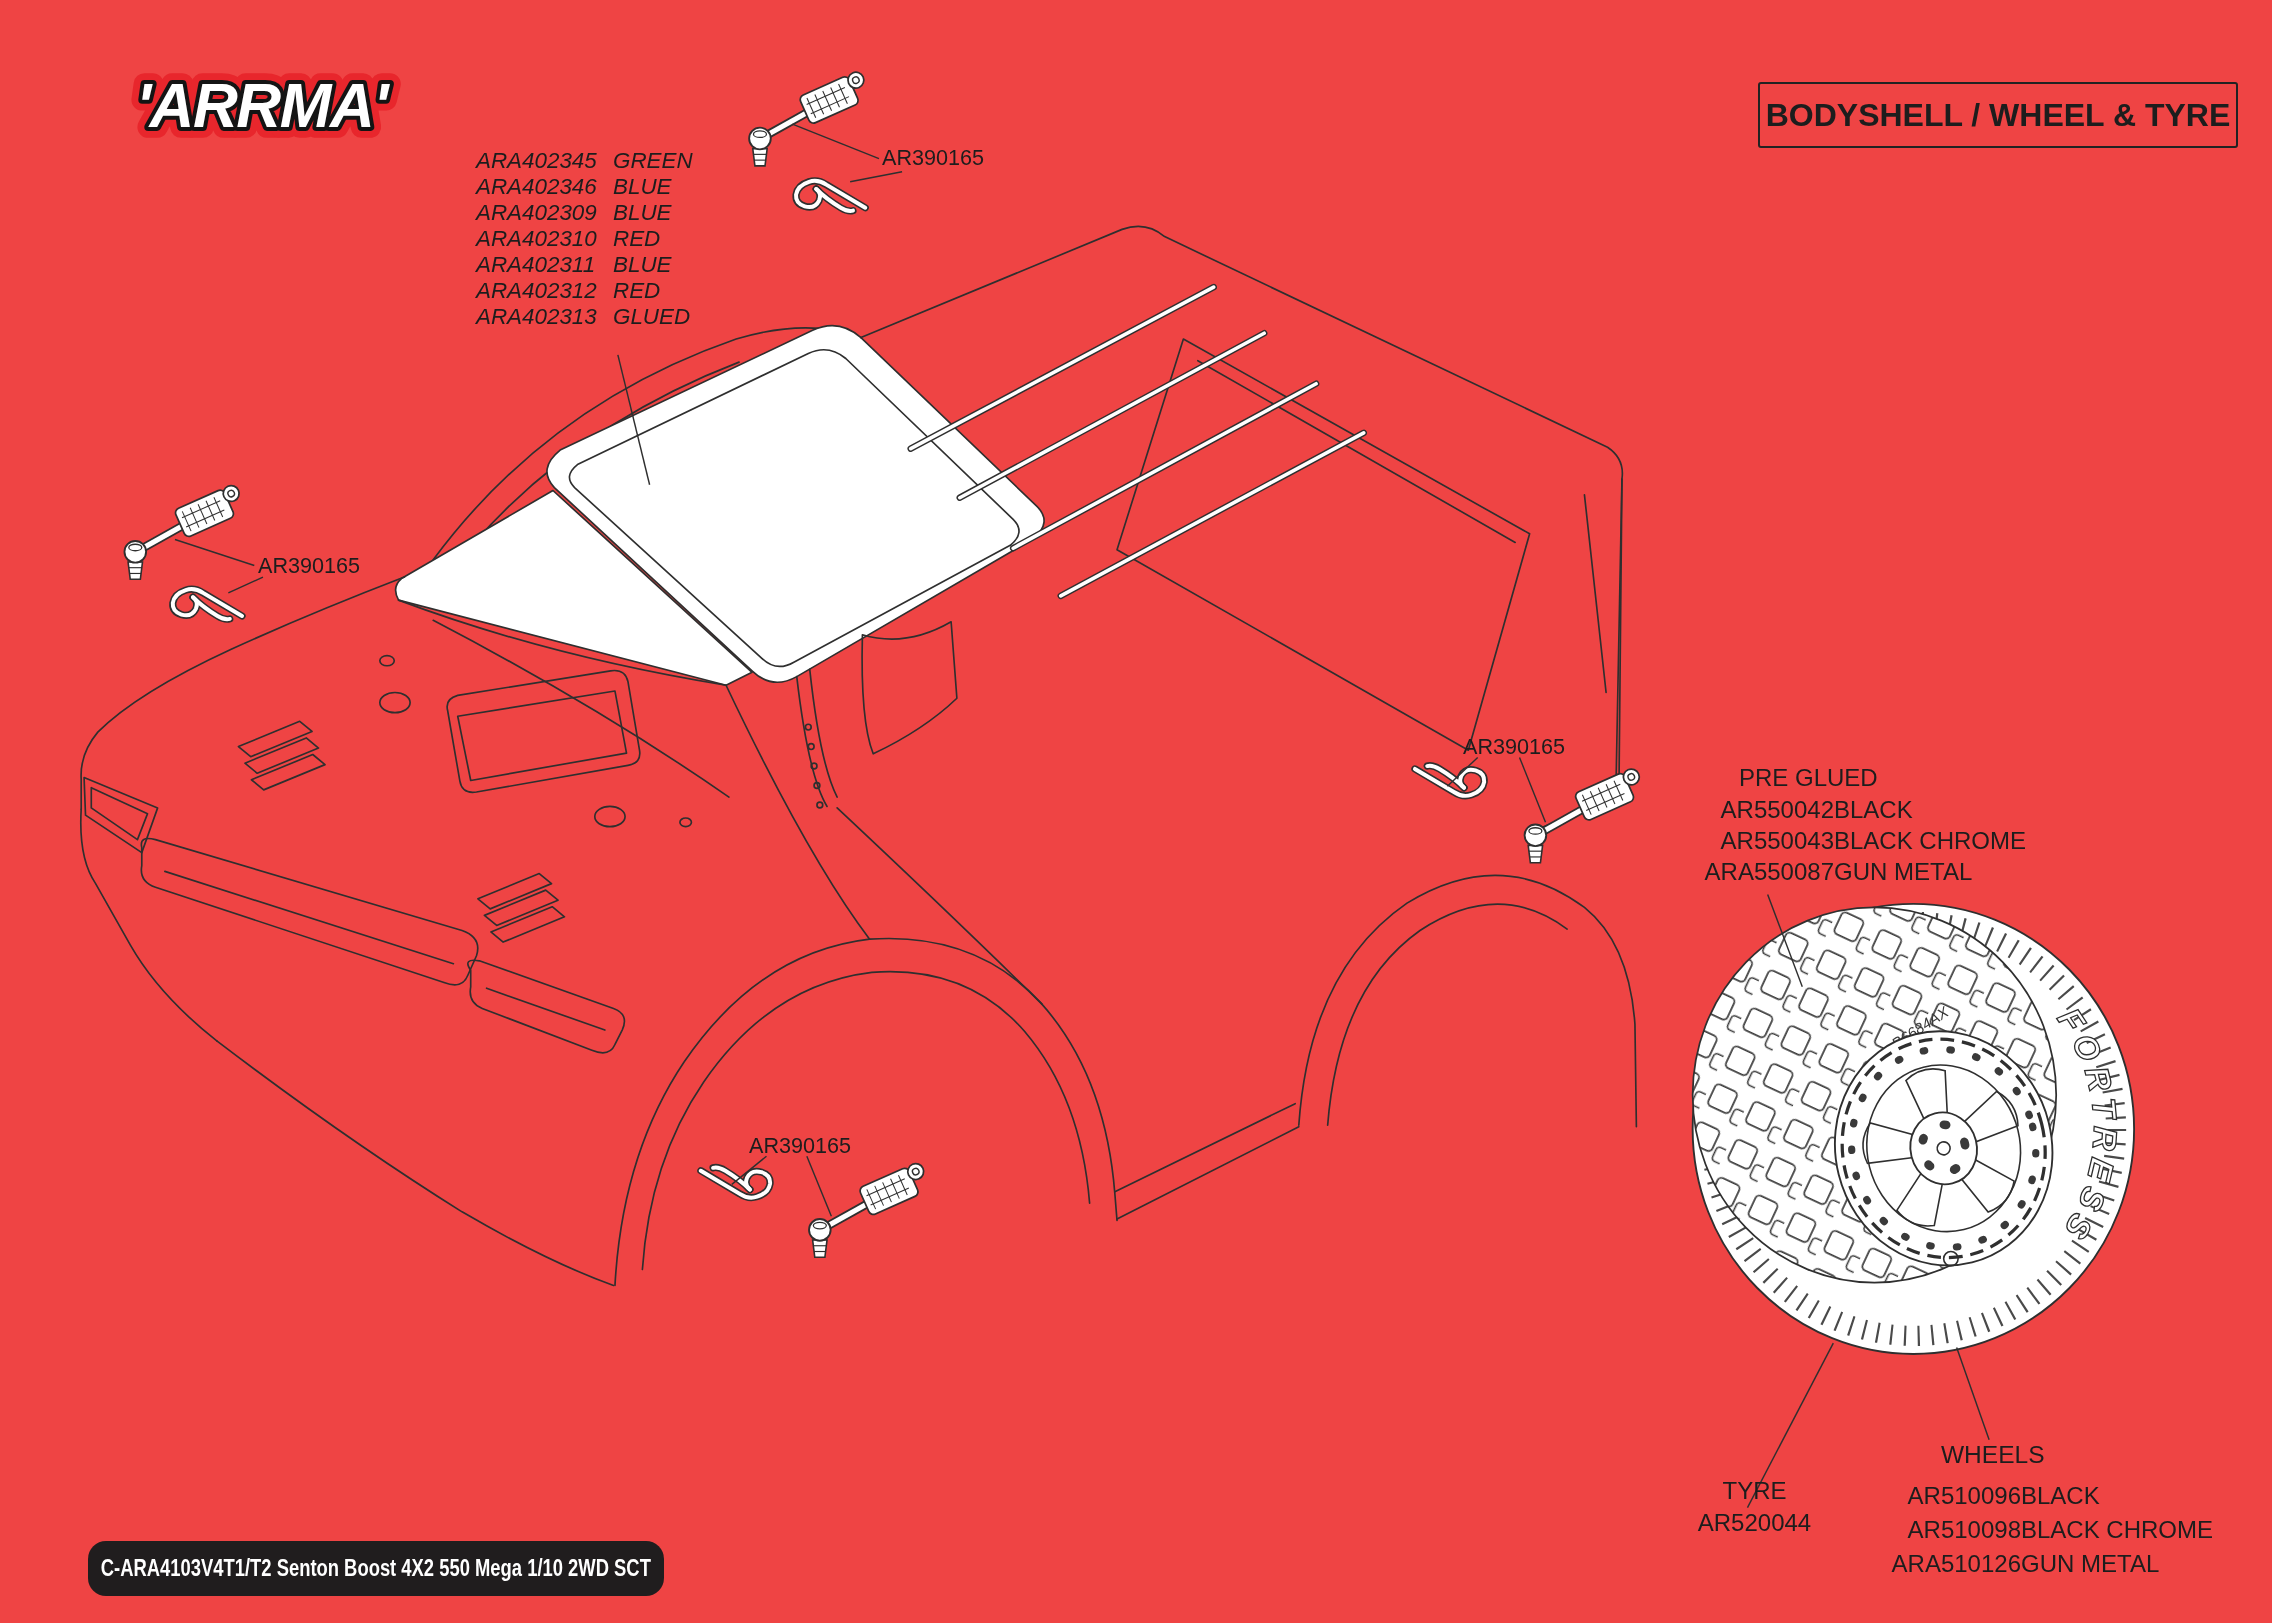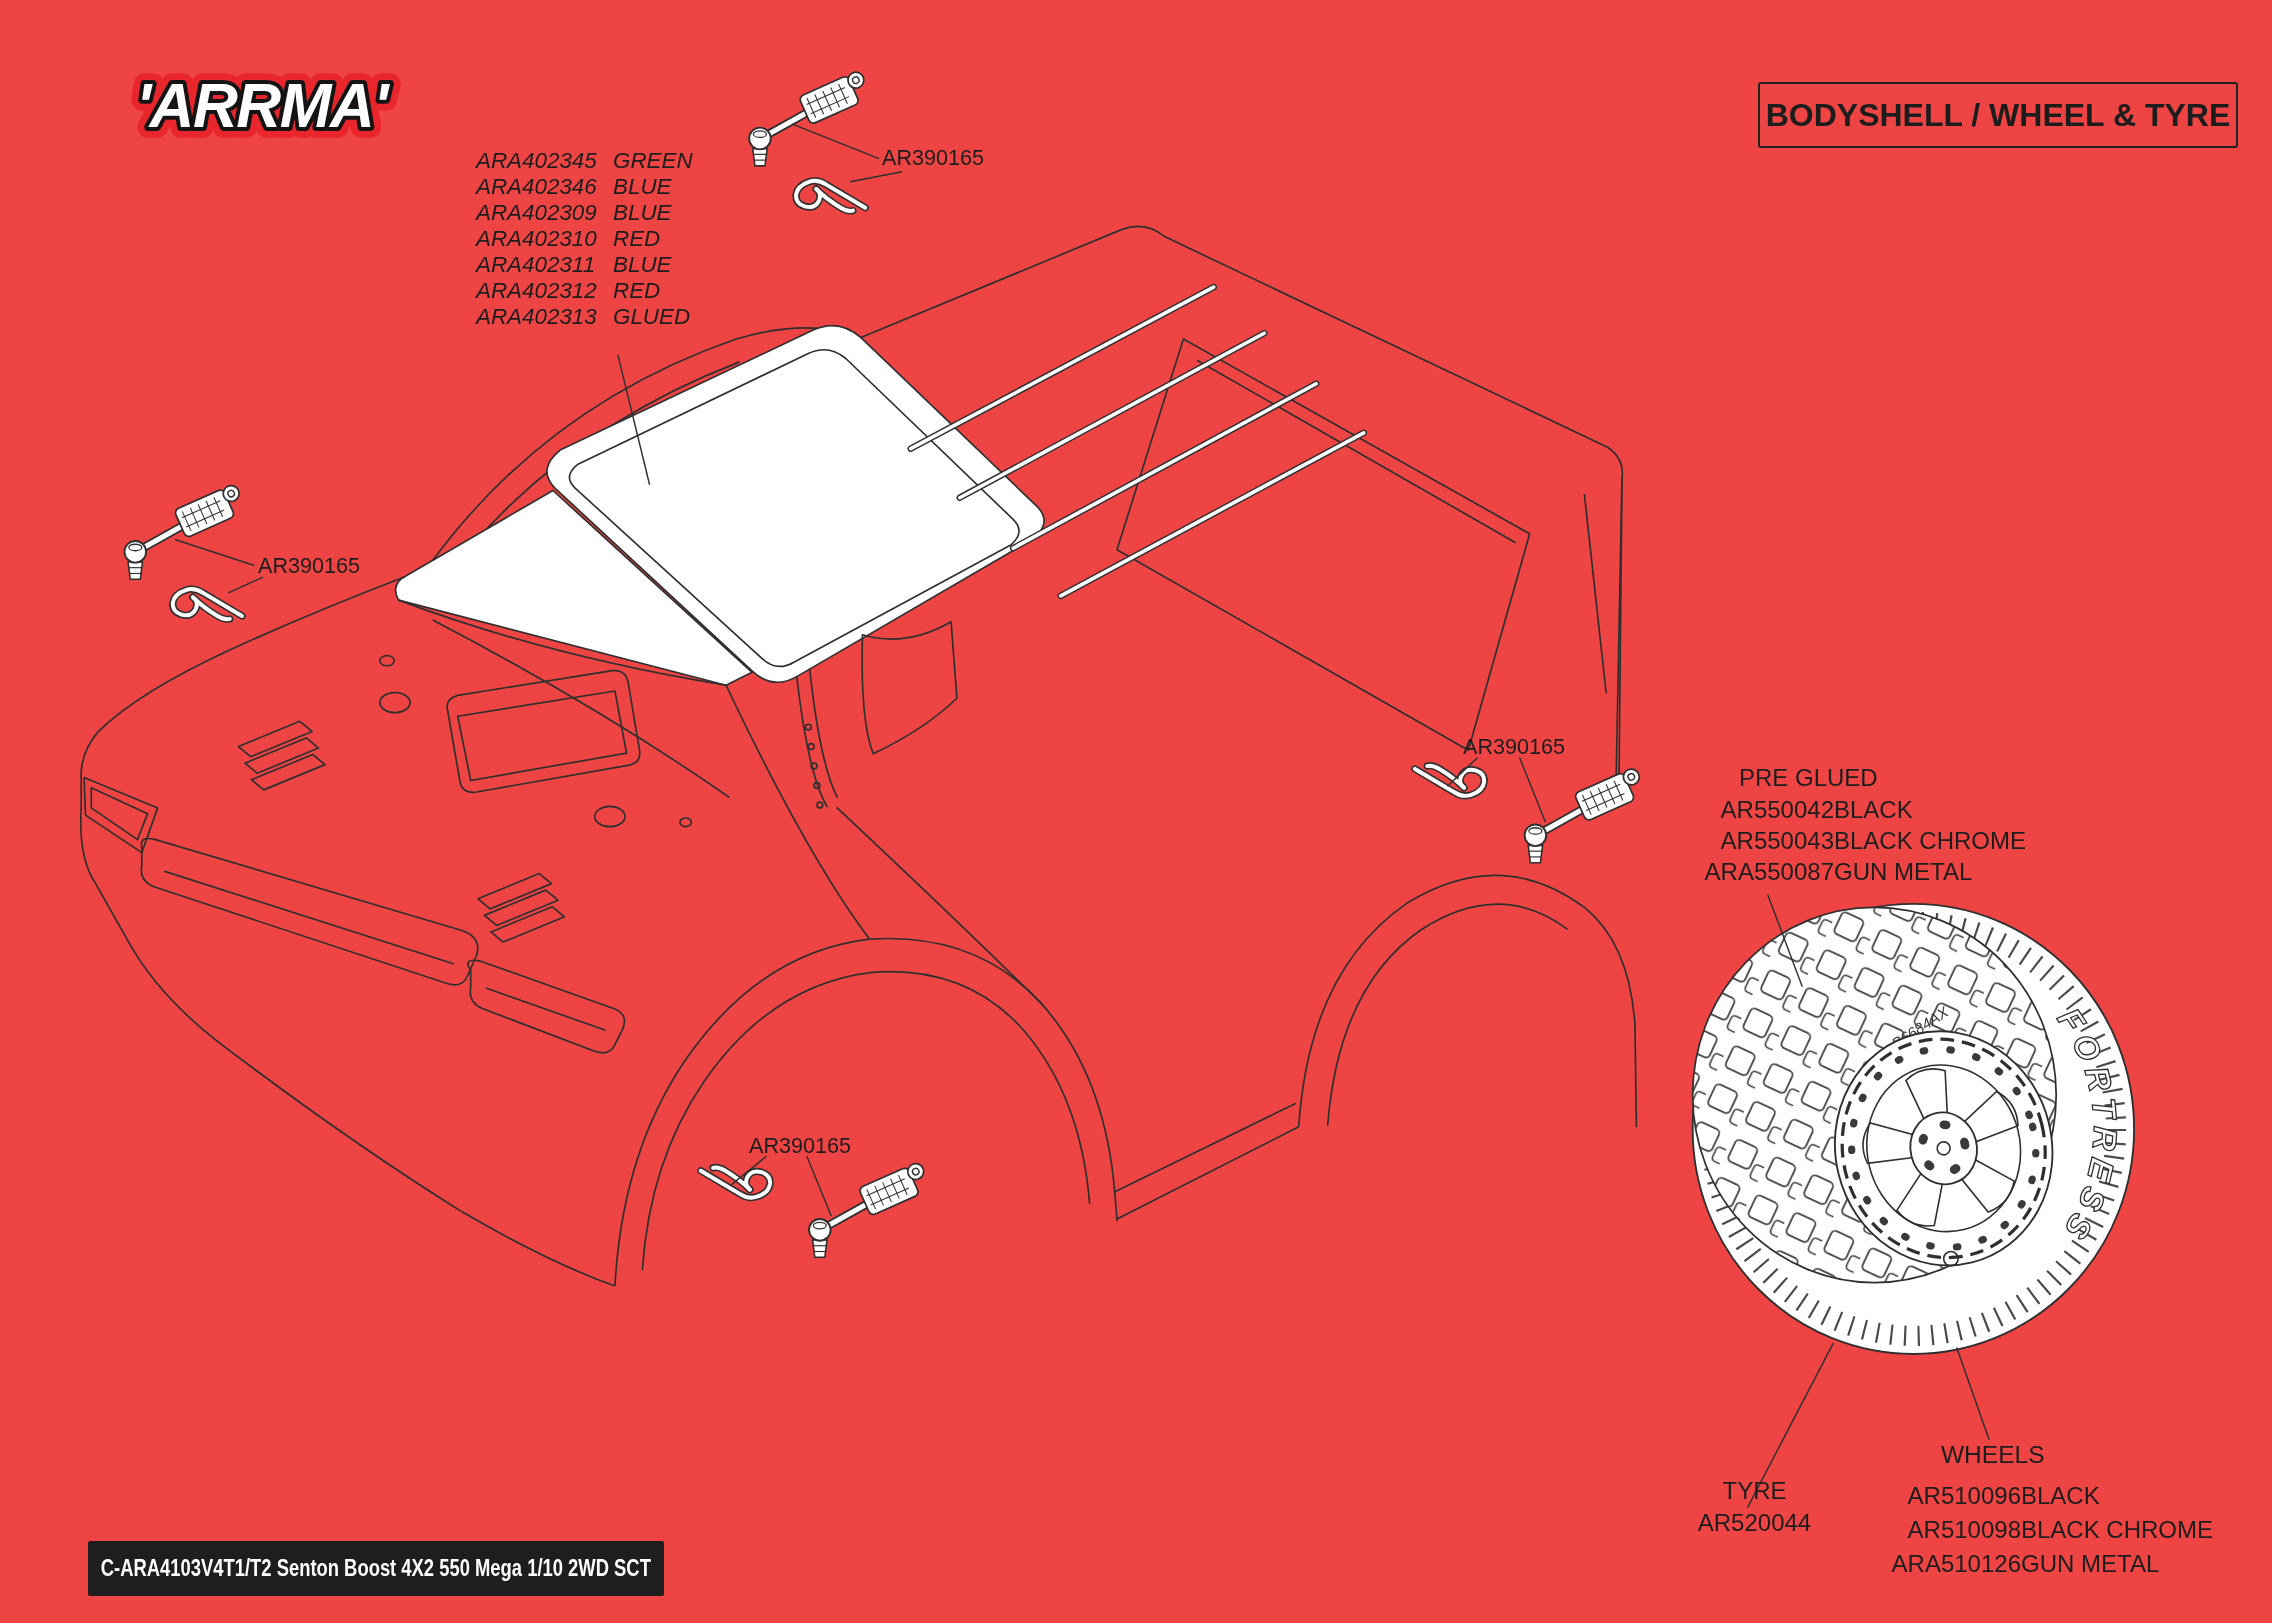--- a/index.html
+++ b/index.html
@@ -27,21 +27,21 @@
   #pre-glued .row{display:flex;text-align:right;}
   #pre-glued .pn{width:131px;}
   
   #tyre-block{left:1693px;top:1475px;width:123px;text-align:center;font-size:24px;line-height:32px;}
   
   #wheels-heading{left:1941px;top:1441px;font-size:24.5px;}
   #wheels-rows{left:1884px;top:1479px;font-size:24px;line-height:34px;text-align:right;}
   #wheels-rows .row{display:flex;}
   #wheels-rows .pn{width:137px;}
   
-  #footer-badge{left:88px;top:1541px;width:576px;height:55px;background:#201d1e;border-radius:2px;
+  #footer-badge{left:88px;top:1541px;width:576px;height:55px;background:#201d1e;border-radius:18px;
                 display:flex;align-items:center;justify-content:center;}
   #footer-badge span{color:#fff;font-weight:bold;font-size:23px;white-space:nowrap;
                      transform:scaleX(0.8);transform-origin:center;}
 </style>
 </head>
 <body>
 
 <div id="page">
 
   <svg class="abs" style="left:81px;top:58px;" width="361" height="94" viewBox="0 0 500 130">

